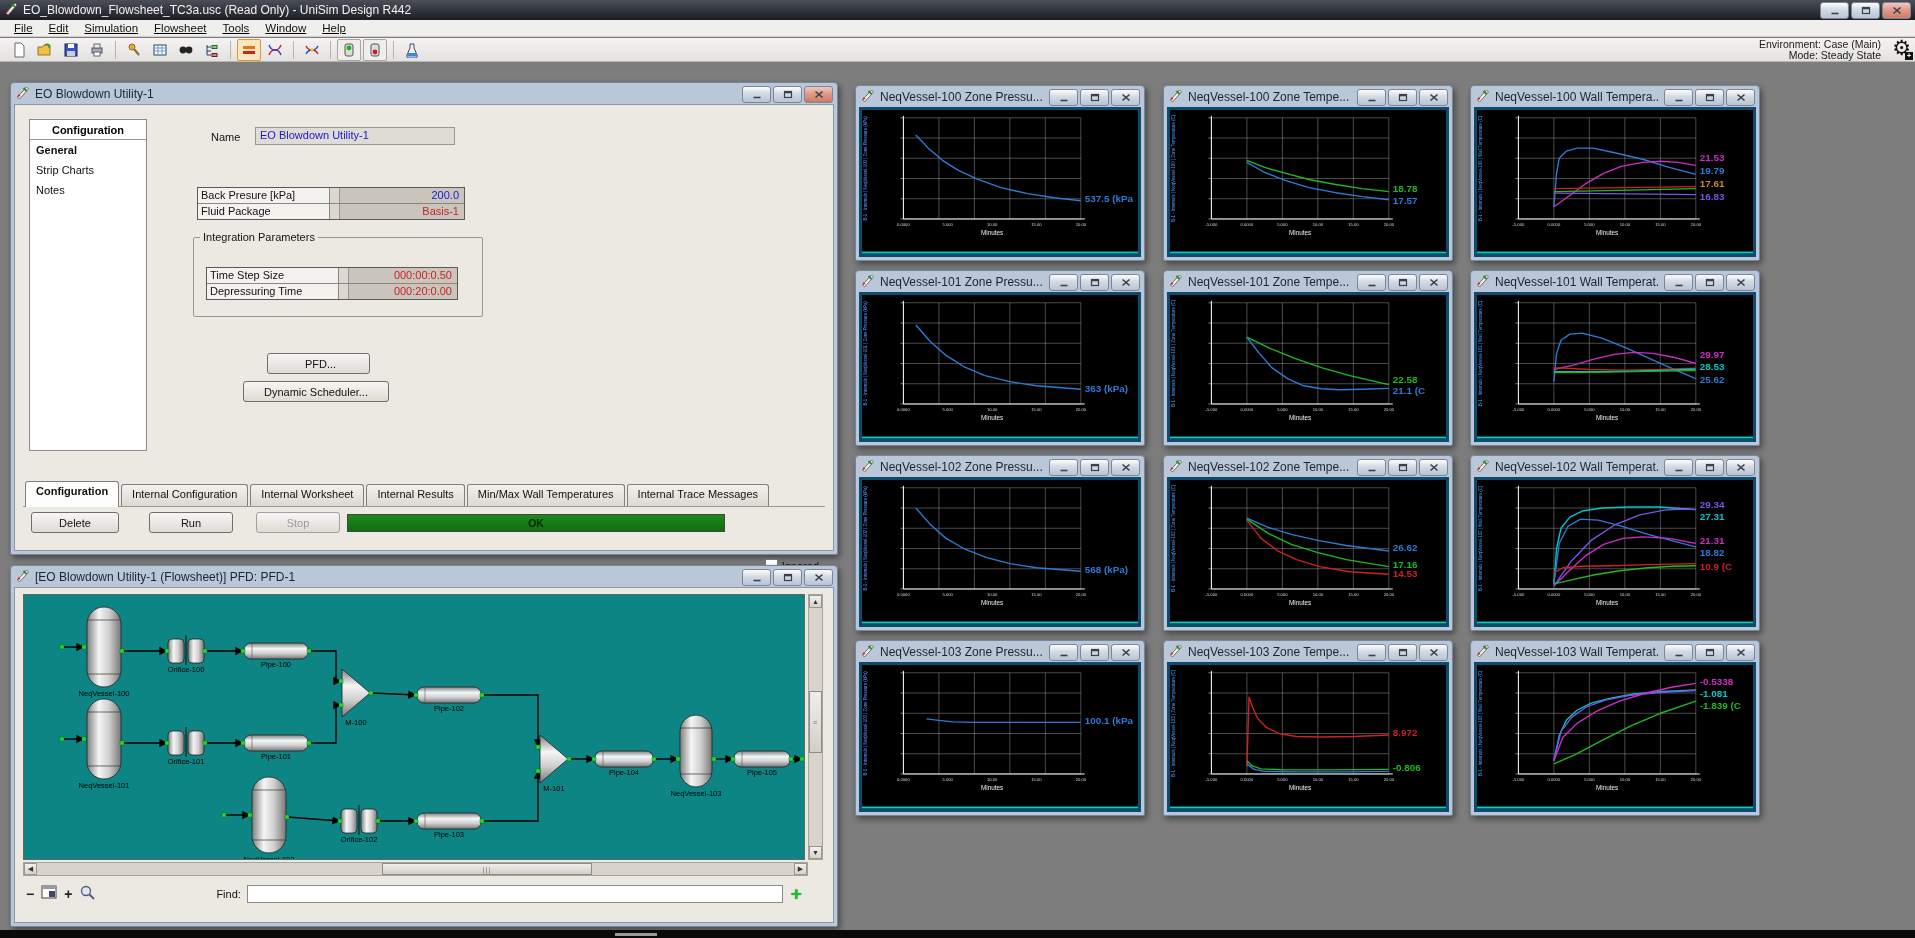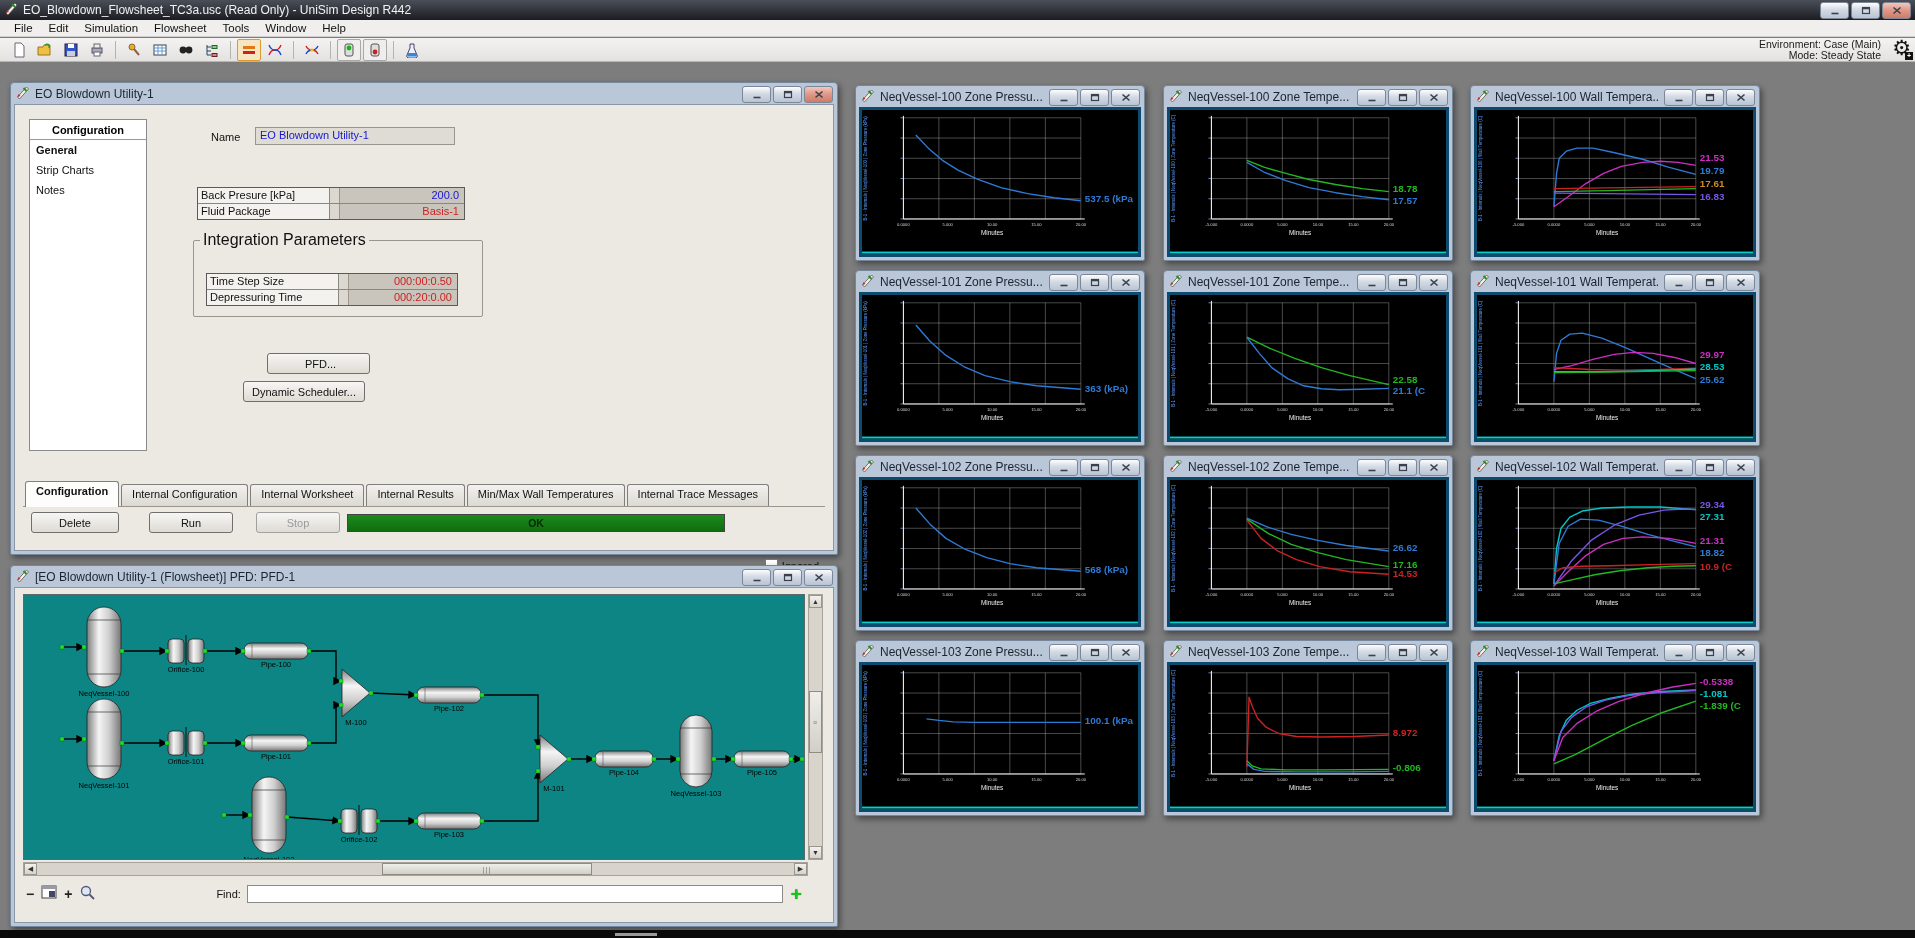--- a/index.html
+++ b/index.html
@@ -1,20 +1,20 @@
 <!DOCTYPE html>
 <html><head>
 <meta charset="utf-8">
 <style>
   html,body{margin:0;padding:0;}
   body{width:1915px;height:938px;overflow:hidden;background:#7d7d7d;font-family:"Liberation Sans",sans-serif;position:relative;}
   
   #titlebar{position:absolute;left:0;top:0;width:1915px;height:20px;background:linear-gradient(#4a4f58,#1b1d22);display:flex;align-items:center;padding:0 4px;box-sizing:border-box;}
   #titlebar .t-text{color:#f2f2f2;font-size:12px;margin-left:5px;white-space:nowrap;}
-  #menubar{position:absolute;left:0;top:20px;width:1915px;height:17px;background:#f0efee;border-bottom:1px solid #d0cfcd;display:flex;align-items:center;padding-left:6px;box-sizing:border-box;}
+  #menubar{position:absolute;left:0;top:20px;width:1915px;height:17px;background:#f0efee;border-bottom:1px solid #d0cfcd;display:flex;align-items:center;padding-left:6px;box-sizing:border-box;text-decoration:underline;}
   .menu-item{font-size:11.5px;color:#111;padding:1px 8px;cursor:default;}
   #toolbar{position:absolute;left:0;top:38px;width:1915px;height:24px;background:linear-gradient(#f4f3f2,#e4e2df);border-bottom:1px solid #b8b6b2;display:flex;align-items:center;padding-left:6px;box-sizing:border-box;}
   .tb-icon{width:22px;height:20px;display:flex;align-items:center;justify-content:center;margin:0 1px;border:1px solid transparent;border-radius:2px;}
   .tb-icon.pressed{border:1px solid #d89c30;background:#f7e6bf;}
   .tb-icon.boxed{border:1px solid #a8a8a8;background:#efeeec;}
   .tb-sep{width:1px;height:18px;background:#b5b3af;margin:0 5px;}
   #env-block{position:absolute;right:34px;top:1px;text-align:right;font-size:10.5px;color:#1a1a1a;line-height:11px;}
   #gear{position:absolute;right:4px;top:-2px;font-size:21px;color:#141414;}
   #gear .plus-badge{position:absolute;right:-2px;bottom:0px;width:8px;height:8px;background:#111;color:#fff;font-size:7px;line-height:8px;text-align:center;font-weight:bold;}
   #bottom-strip{position:absolute;left:0;top:930px;width:1915px;height:8px;background:#0a0a0a;}
@@ -34,21 +34,21 @@
   .lb-item.sel{font-weight:bold;}
   .lbl{font-size:11px;color:#111;position:absolute;}
   .field{position:absolute;background:#dfdcd6;border:1px solid #9a968e;font-size:11px;color:#1616d6;padding:1px 4px;box-sizing:border-box;}
   .ptable{position:absolute;border:1px solid #5a5a5a;font-size:11px;background:#c9c5bd;}
   .prow{display:flex;height:15px;border-bottom:1px solid #8a877f;}
   .prow:last-child{border-bottom:none;}
   .pcell-l{width:132px;background:#f4f2ee;border-right:1px solid #8a877f;padding:1px 3px;box-sizing:border-box;color:#111;}
   .pcell-m{width:9px;background:#dcd8d0;border-right:1px solid #9a968e;}
   .pcell-v{flex:1;text-align:right;padding:1px 5px;box-sizing:border-box;}
   fieldset{position:absolute;border:1px solid #9a968e;border-radius:2px;margin:0;padding:0;}
-  legend{font-size:16px;color:#111;margin-left:6px;padding:0 3px;}
+  legend{font-size:11px;color:#111;margin-left:6px;padding:0 3px;}
   .btn{position:absolute;font-family:"Liberation Sans",sans-serif;font-size:11px;color:#111;background:linear-gradient(#f7f6f4,#dedbd4);border:1px solid #6f6f6f;border-radius:3px;}
   .btn.disabled{color:#9a9a9a;border-color:#a0a0a0;}
   #tabstrip{position:absolute;left:10px;top:376px;height:25px;display:flex;align-items:flex-end;}
   .tab{font-size:11px;color:#111;background:linear-gradient(#f2f1ee,#dcd9d2);border:1px solid #7f7f7f;border-bottom:none;border-radius:3px 3px 0 0;padding:3px 10px 3px 10px;margin-right:2px;height:15px;}
   .tab.active{background:#fdfdfc;font-weight:bold;height:19px;position:relative;top:1px;}
   #mw-footer-line{position:absolute;left:8px;right:8px;top:401px;height:1px;background:#9a968e;}
   #progress{position:absolute;left:332px;top:409px;width:376px;height:16px;background:linear-gradient(#1d8a1d,#0f6d0f);border:1px solid #444;text-align:center;font-size:10.5px;color:#082808;font-weight:bold;line-height:16px;}
   #ignored{position:absolute;right:14px;top:410px;display:flex;align-items:center;font-size:11px;color:#111;margin-top:44px;}
   #ignored .cb{width:11px;height:11px;background:#fff;border:1px solid #777;margin-right:4px;}
   
@@ -270,21 +270,21 @@
             <div class="pcell-v" style="color: rgb(204, 34, 34);">000:00:0.50</div>
           </div>
           <div class="prow">
             <div class="pcell-l">Depressuring Time</div>
             <div class="pcell-m"></div>
             <div class="pcell-v" style="color: rgb(204, 34, 34);">000:20:0.00</div>
           </div>
         </div>
     </fieldset>
     <button class="btn" style="left:252px;top:248px;width:103px;height:21px;padding-left:10px;">PFD...</button>
-    <button class="btn" style="left:228px;top:276px;width:122px;height:21px;">Dynamic Scheduler...</button>
+    <button class="btn" style="left:228px;top:276px;width:146px;height:21px;">Dynamic Scheduler...</button>
     <div id="mw-footer-line"></div>
     <div id="tabstrip">
         <div class="tab active">Configuration</div>
         <div class="tab">Internal Configuration</div>
         <div class="tab">Internal Worksheet</div>
         <div class="tab">Internal Results</div>
         <div class="tab">Min/Max Wall Temperatures</div>
         <div class="tab">Internal Trace Messages</div>
       </div>
     <button class="btn" style="left:16px;top:407px;width:88px;height:21px;">Delete</button>

